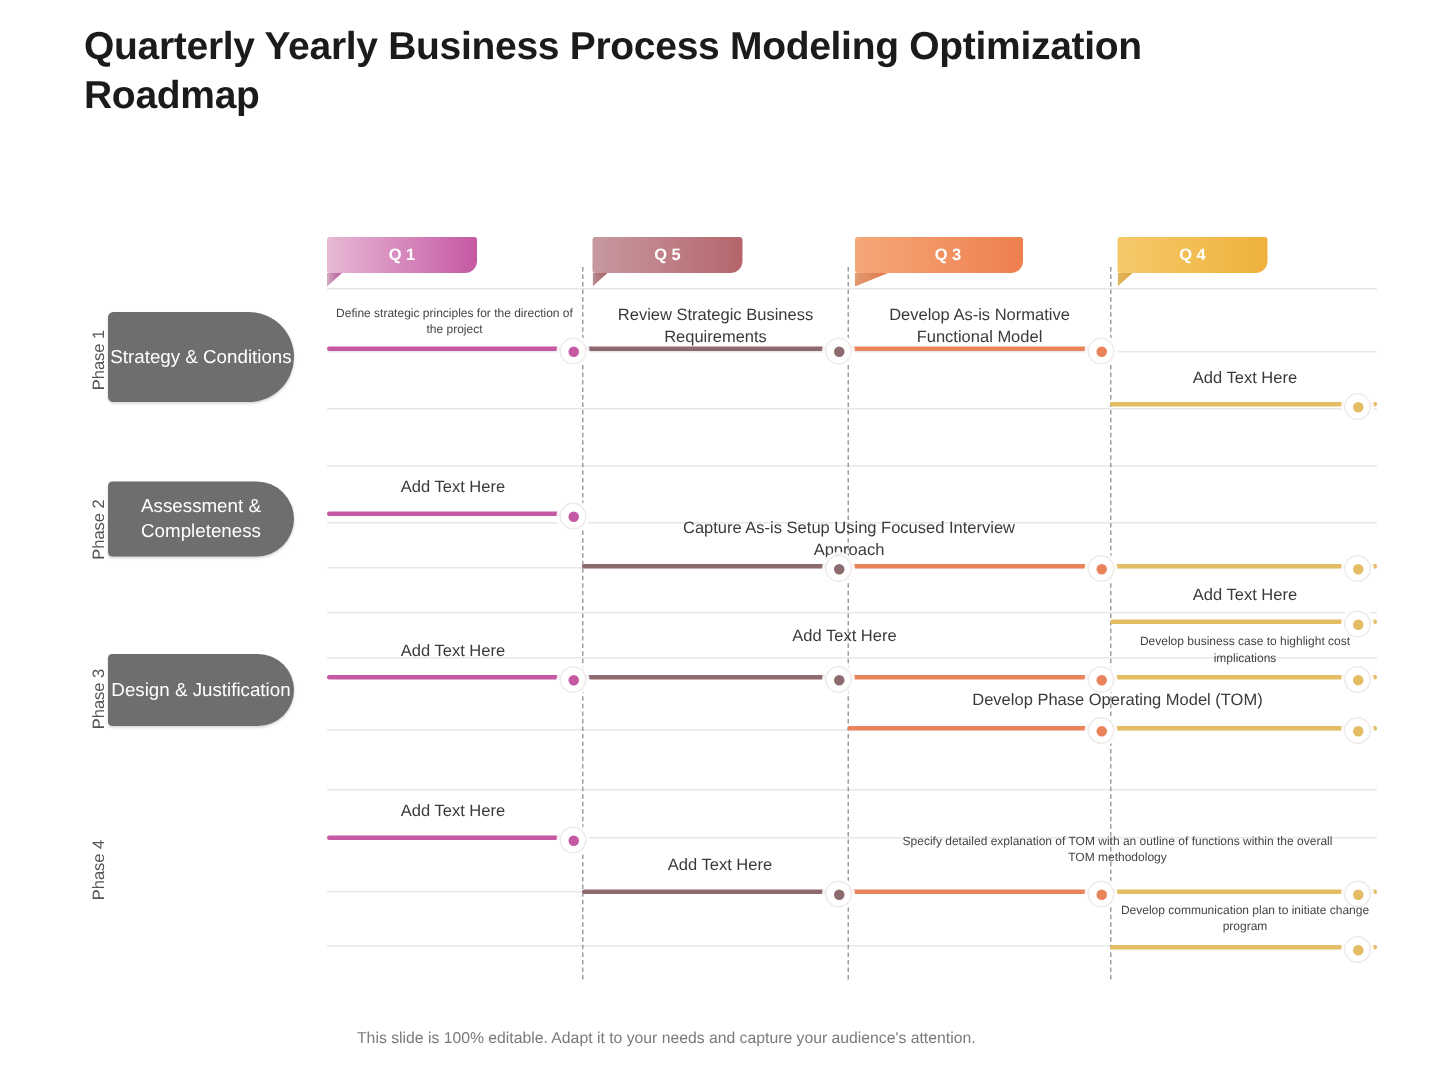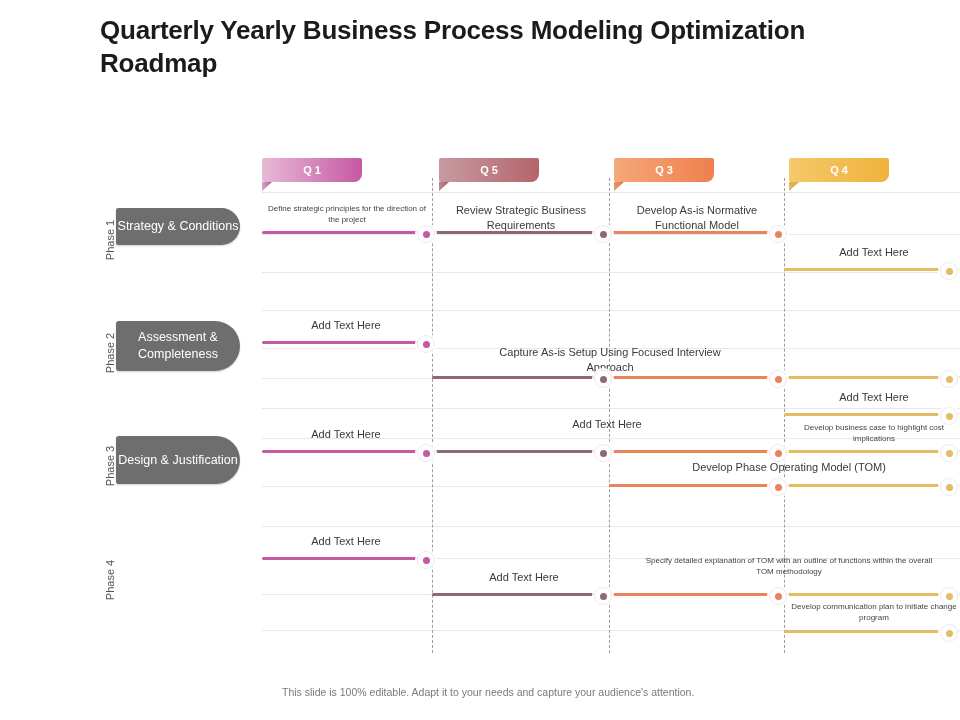--- a/index.html
+++ b/index.html
@@ -1,21 +1,21 @@
 <!DOCTYPE html>
 <html><head>
 <meta charset="utf-8">
 <style>
   html,body{margin:0;padding:0;}
   body{
     width:960px;height:720px;background:#ffffff;
     font-family:"Liberation Sans", sans-serif;
     overflow:hidden;position:relative;
   }
-  #slide{position:absolute;inset:0;margin-left:44px;}
+  #slide{position:absolute;inset:0;}
 
   
   .title{
     position:absolute;left:56px;top:14px;width:820px;
     font-size:26px;font-weight:bold;color:#1b1b1b;
     line-height:1.28;letter-spacing:-0.2px;
   }
 
   
   .chart{position:absolute;left:0;top:150px;width:960px;height:500px;}
@@ -35,21 +35,21 @@
     border-radius:2px 2px 8px 2px;
   }
   .qtab .tail{
     position:absolute;left:0;top:24px;width:10px;height:9px;
     background:inherit;
     clip-path:polygon(0 0,100% 0,0 100%);
     filter:brightness(.92);
   }
   .q1{background:linear-gradient(90deg,#e7b9d5 0%,#c559a3 100%);}
   .q2{background:linear-gradient(90deg,#c79aa0 0%,#b5656c 100%);}
-  .q3{background:linear-gradient(90deg,#f5a878 0%,#ef7f4e 100%);}
+  .q3{background:linear-gradient(90deg,#f5a878 0%,#ef7f4e 100%);padding-left:12px;}
   .q4{background:linear-gradient(90deg,#f5c96a 0%,#efb23c 100%);}
 
   
   .phase-word{
     position:absolute;left:36px;width:60px;text-align:center;
     font-size:11px;color:#555;
     transform:rotate(-90deg);transform-origin:center center;
   }
   .phase-pill{
     position:absolute;left:72px;width:124px;
@@ -122,21 +122,21 @@
     <div class="qtab q3" style="left:570px">
       <span>Q 3</span>
       <span class="tail q3"></span>
     </div>
     <div class="qtab q4" style="left:745px">
       <span>Q 4</span>
       <span class="tail q4"></span>
     </div>
 
     <div class="phase-word" style="top:84px">Phase 1</div>
-    <div class="phase-pill" style="top:58px;height:37px">Strategy &amp; Conditions</div>
+    <div class="phase-pill" style="top:58px;height:60px">Strategy &amp; Conditions</div>
 
     <div class="cap small" style="left:222px;top:54px;width:162px">Define strategic principles for the direction of the project</div>
     <div class="cap big" style="left:392px;top:53px;width:170px">Review Strategic Business Requirements</div>
     <div class="cap big" style="left:568px;top:53px;width:170px">Develop As-is Normative Functional Model</div>
 
     <div class="bar" style="left:218px;top:81px;width:170px;background:#c559a3"></div>
     <div class="bar" style="left:388px;top:81px;width:177px;background:#8d6a6e"></div>
     <div class="bar" style="left:565px;top:81px;width:175px;background:#e8835a"></div>
     <div class="marker" style="left:373px;top:75px">
         <i style="background:#c559a3"></i>

